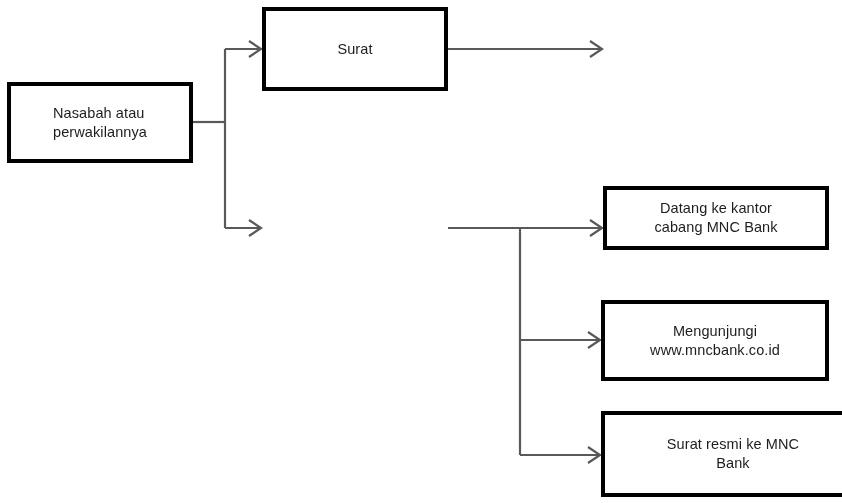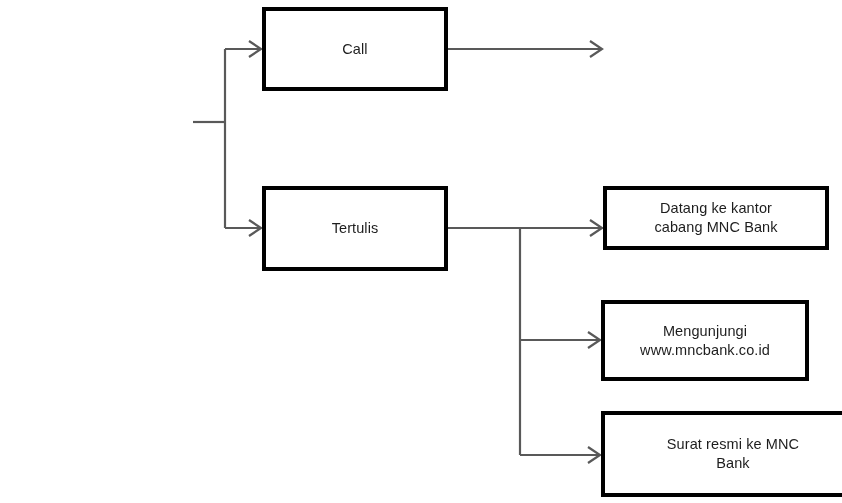--- a/index.html
+++ b/index.html
@@ -78,36 +78,37 @@
 
       <path d="M 249 41 L 261 49 L 249 57"></path>
       <path d="M 249 220 L 261 228 L 249 236"></path>
       <path d="M 590 41 L 602 49 L 590 57"></path>
       <path d="M 590 220 L 602 228 L 590 236"></path>
       <path d="M 588 332 L 600 340 L 588 348"></path>
       <path d="M 588 447 L 600 455 L 588 463"></path>
     </g>
   </svg>
 
+  <div class="node-box" style="left:7px; top:82px; width:186px; height:81px;">
+    <span class="node-label left-ind">Nasabah atau
+perwakilannya</span>
+  </div>
 
   <div class="node-box" style="left:262px; top:7px; width:186px; height:84px;">
-    <span class="node-label">Call</span>
+    <span class="node-label">Surat</span>
   </div>
 
-  <div class="node-box" style="left:262px; top:186px; width:186px; height:85px;">
-    <span class="node-label">Tertulis</span>
-  </div>
 
 
   <div class="node-box" style="left:603px; top:186px; width:226px; height:64px;">
     <span class="node-label">Datang ke kantor
 cabang MNC Bank</span>
   </div>
 
-  <div class="node-box" style="left:601px; top:300px; width:208px; height:81px;">
+  <div class="node-box" style="left:601px; top:300px; width:228px; height:81px;">
     <span class="node-label">Mengunjungi
 www.mncbank.co.id</span>
   </div>
 
   <div class="node-box" style="left:601px; top:411px; width:264px; height:86px;">
     <span class="node-label">Surat resmi ke MNC
 Bank</span>
   </div>
 
 </div>

